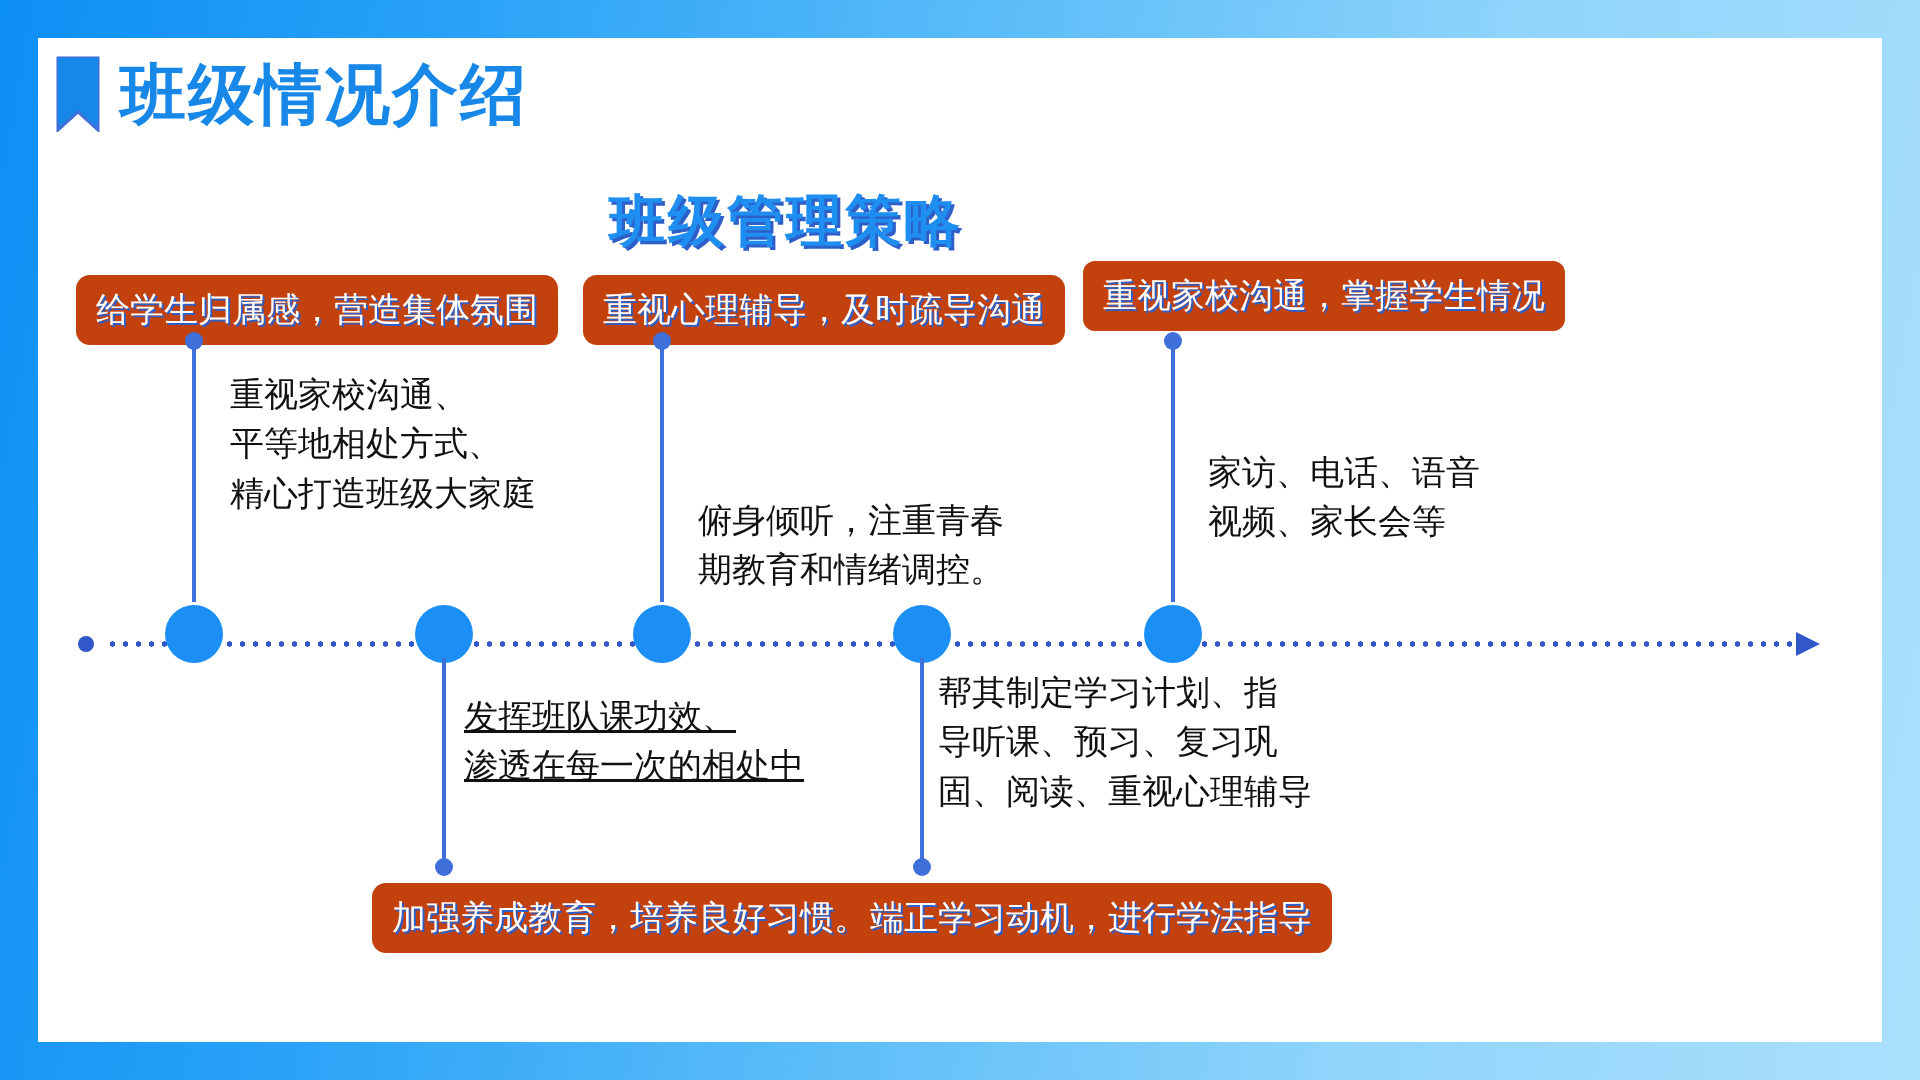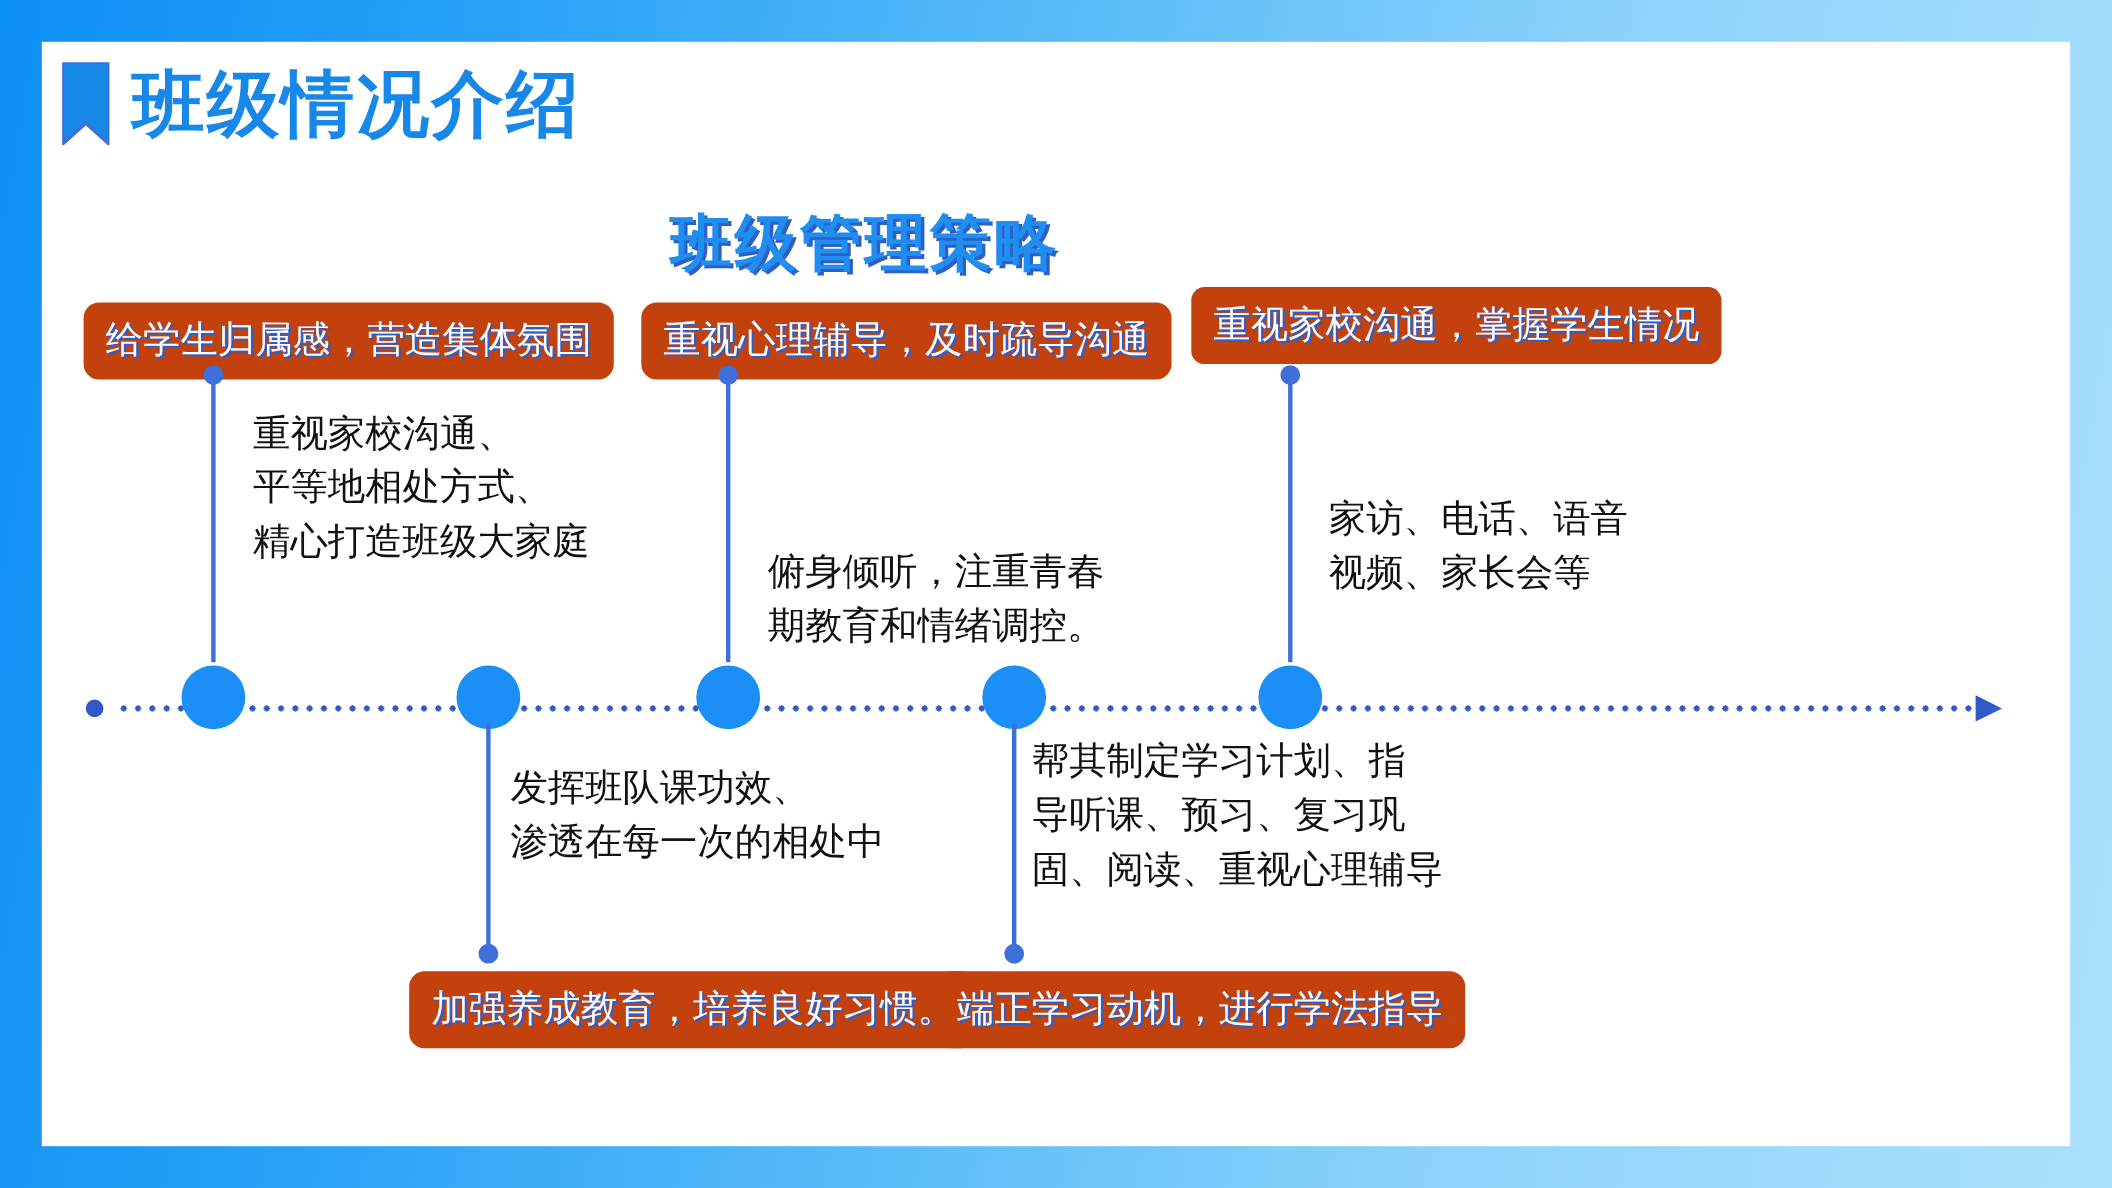--- a/index.html
+++ b/index.html
@@ -188,21 +188,21 @@
       <div>重视家校沟通、</div>
       <div>平等地相处方式、</div>
       <div>精心打造班级大家庭</div>
     </div>
 
     <div class="node-circle" style="left:377px; top:567px;"></div>
     <div class="connector" style="left:404px; top:620px; height:212px;">
       <div class="connector-dot bottom"></div>
     </div>
     <div class="pill" style="left:334px; top:845px;">加强养成教育，培养良好习惯。</div>
-    <div class="desc" style="left:426px; top:654px;">
+    <div class="desc" style="left:426px; top:654px;text-decoration:underline;">
       <div>发挥班队课功效、</div>
       <div>渗透在每一次的相处中</div>
     </div>
 
     <div class="pill" style="left:545px; top:237px;">重视心理辅导，及时疏导沟通</div>
     <div class="connector" style="left:622px; top:300px; height:264px;">
       <div class="connector-dot top"></div>
     </div>
     <div class="node-circle" style="left:595px; top:567px;"></div>
     <div class="desc" style="left:660px; top:410px;margin-top:48px;">

